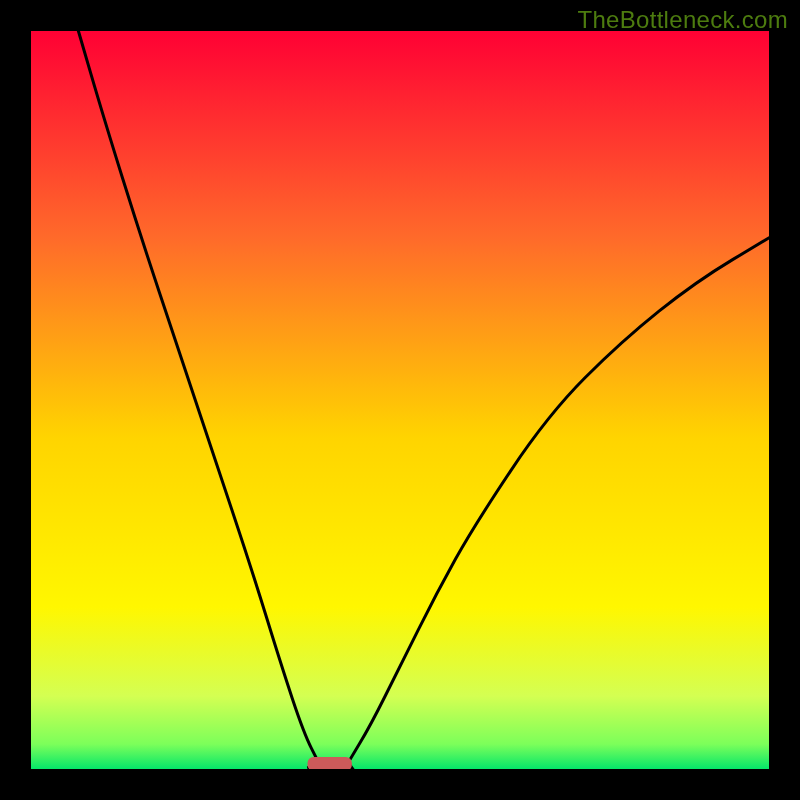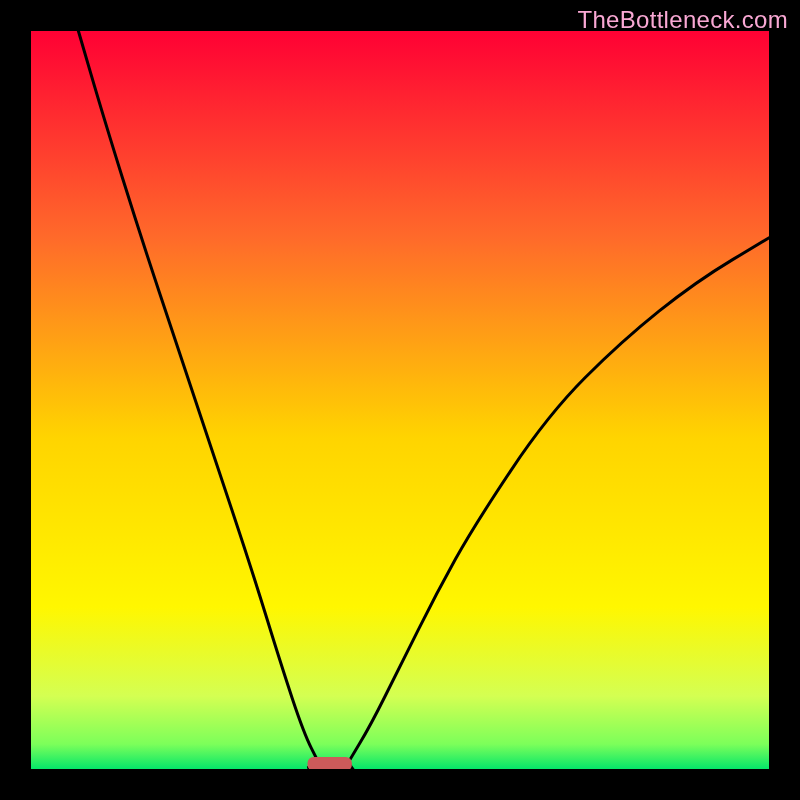--- a/index.html
+++ b/index.html
@@ -16,21 +16,21 @@
     width: 800px;
     height: 800px;
   }
   svg {
     display: block;
   }
   .watermark {
     position: absolute;
     top: 6px;
     right: 12px;
-    color: #f9a8d4;
+    color: #4d7c0f;
     font-size: 24px;
     font-family: Arial, sans-serif;
     letter-spacing: 0.3px;
   }
 </style>
 </head>
 <body>
 
 <div class="plot-container">
   <svg width="800" height="800" viewBox="0 0 800 800">

